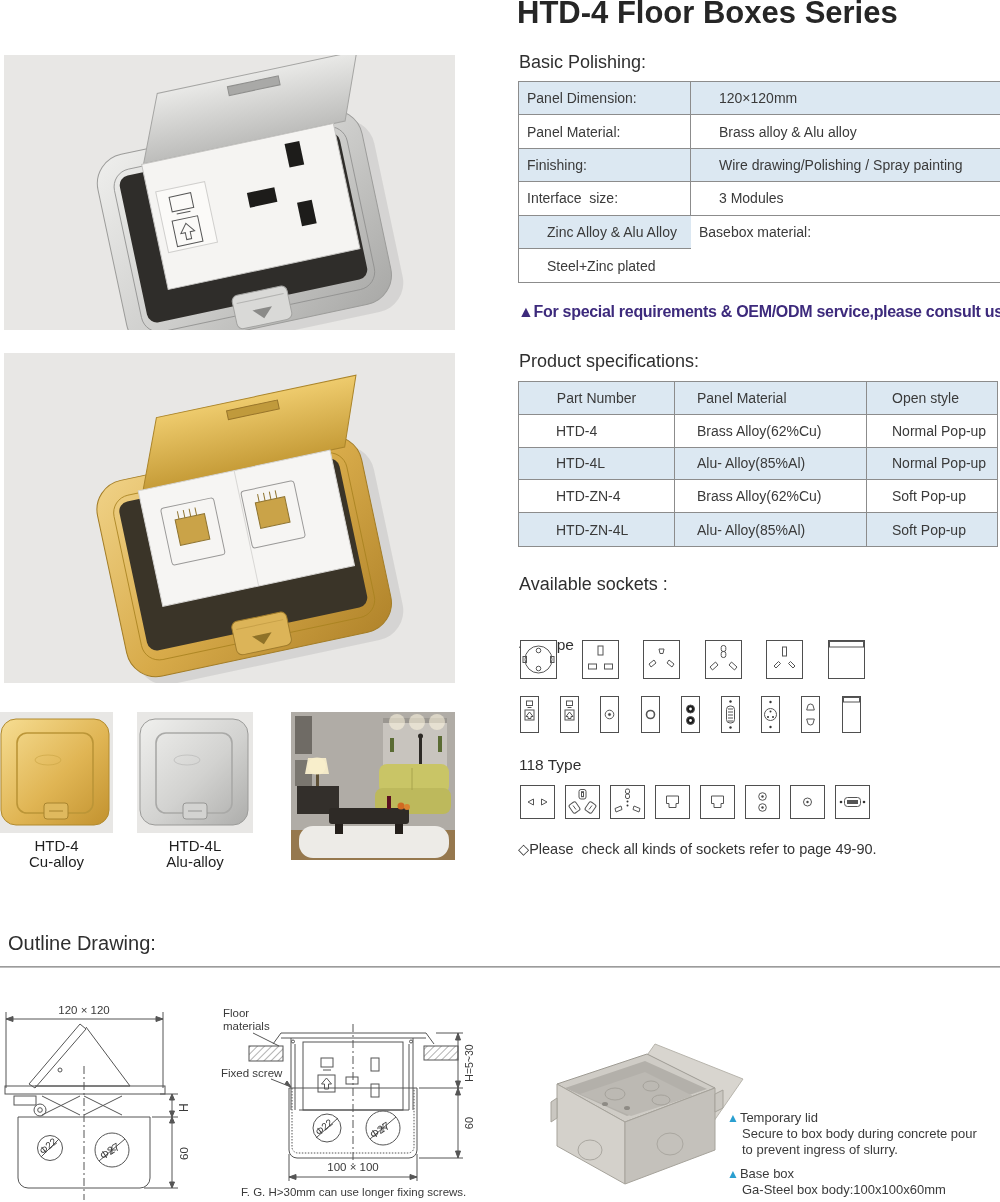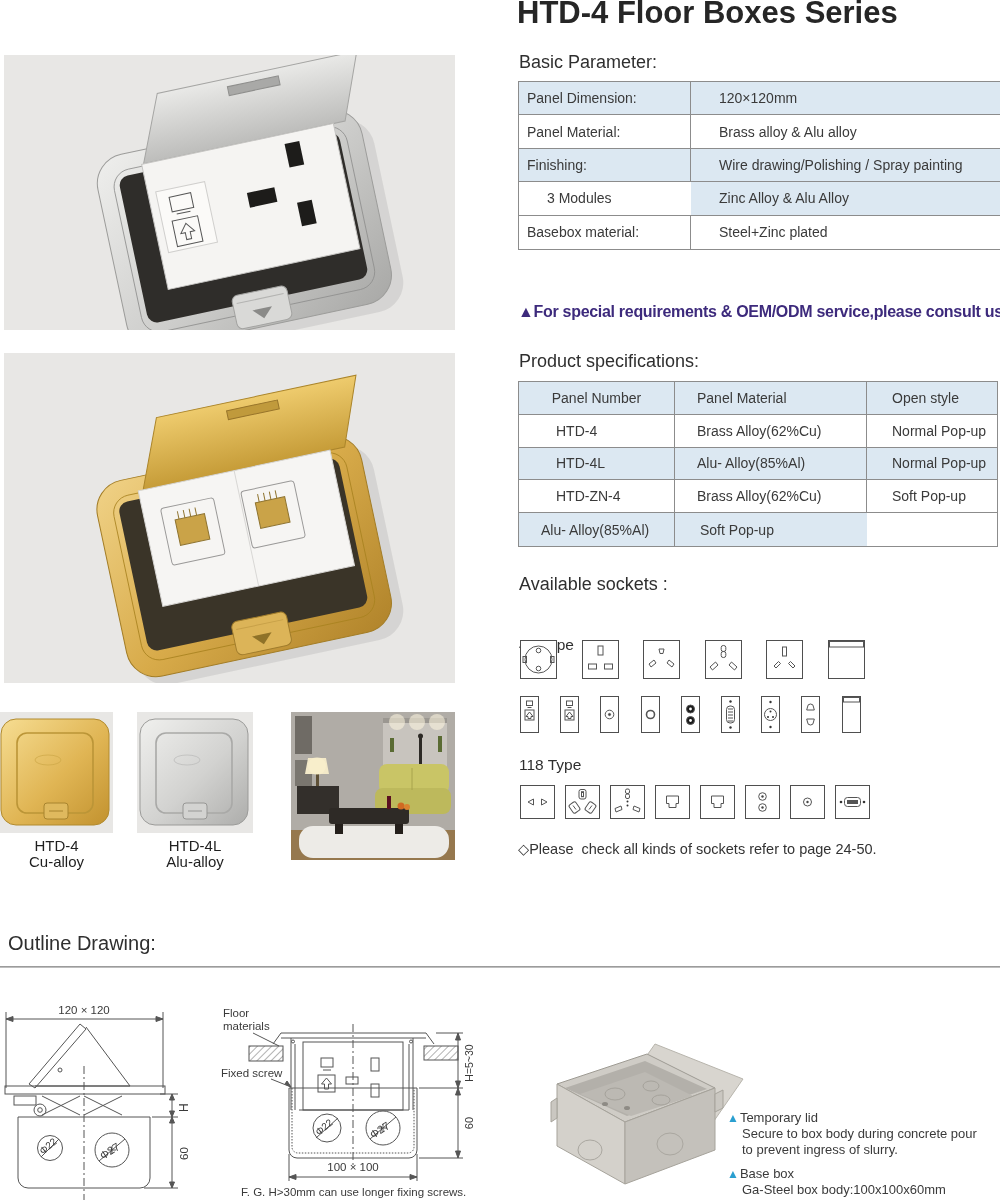--- a/index.html
+++ b/index.html
@@ -222,56 +222,58 @@
   <div class="abs thumb-label tl1">
     <div>HTD-4</div>
     <div>Cu-alloy</div>
   </div>
   <div class="abs thumb-label tl2">
     <div>HTD-4L</div>
     <div>Alu-alloy</div>
   </div>
 
   <div class="abs title">HTD-4 Floor Boxes Series</div>
-  <div class="abs sec-h h-basic">Basic Parameter:</div>
+  <div class="abs sec-h h-basic">Basic Polishing:</div>
 
   <div class="abs tbl tbl1">
     <div class="cell c-label row-blue">Panel Dimension:</div>
     <div class="cell c-value row-blue last-col">120×120mm</div>
     <div class="cell c-label">Panel Material:</div>
     <div class="cell c-value last-col">Brass alloy &amp; Alu alloy</div>
     <div class="cell c-label row-blue">Finishing:</div>
     <div class="cell c-value row-blue last-col">Wire drawing/Polishing / Spray painting</div>
+    <div class="cell c-label">Interface  size:</div>
     <div class="cell c-value last-col">3 Modules</div>
     <div class="cell c-value row-blue last-col">Zinc Alloy &amp; Alu Alloy</div>
     <div class="cell c-label last-row">Basebox material:</div>
     <div class="cell c-value last-col last-row">Steel+Zinc plated</div>
   </div>
 
   <div class="abs notice">▲For special requirements &amp; OEM/ODM service,please consult us.</div>
 
   <div class="abs sec-h h-spec">Product specifications:</div>
 
   <div class="abs tbl tbl2">
-    <div class="cell hc1 row-blue">Panel Number</div>
+    <div class="cell hc1 row-blue">Part Number</div>
     <div class="cell c2 row-blue">Panel Material</div>
     <div class="cell c3 row-blue last-col">Open style</div>
 
     <div class="cell bc1">HTD-4</div>
     <div class="cell c2">Brass Alloy(62%Cu)</div>
     <div class="cell c3 last-col">Normal Pop-up</div>
 
     <div class="cell bc1 row-blue">HTD-4L</div>
     <div class="cell c2 row-blue">Alu- Alloy(85%Al)</div>
     <div class="cell c3 row-blue last-col">Normal Pop-up</div>
 
     <div class="cell bc1">HTD-ZN-4</div>
     <div class="cell c2">Brass Alloy(62%Cu)</div>
     <div class="cell c3 last-col">Soft Pop-up</div>
 
+    <div class="cell bc1 row-blue last-row">HTD-ZN-4L</div>
     <div class="cell c2 row-blue last-row">Alu- Alloy(85%Al)</div>
     <div class="cell c3 row-blue last-col last-row">Soft Pop-up</div>
   </div>
 
   <div class="abs sec-h h-sock">Available sockets :</div>
   <div class="abs type-lbl lbl-45">45 Type</div>
 
   <div class="abs sockrow row45a">
     <div class="sock s-lg">
         <svg viewBox="0 0 35 37" class="draw">
@@ -445,21 +447,21 @@
     <div class="sock s-md">
         <svg viewBox="0 0 33 31" class="draw">
       <circle cx="5" cy="15.5" r="1.3" fill="#333" stroke="none"></circle>
           <circle cx="28" cy="15.5" r="1.3" fill="#333" stroke="none"></circle>
       <rect x="8.5" y="11" width="16" height="9" rx="3"></rect>
           <rect x="11" y="13.5" width="11" height="4" fill="#555" stroke="none"></rect>
         </svg>
       </div>
   </div>
 
-  <div class="abs sock-note">◇Please  check all kinds of sockets refer to page 24-50.</div>
+  <div class="abs sock-note">◇Please  check all kinds of sockets refer to page 49-90.</div>
 
   <div class="abs sec-h h-outline">Outline Drawing:</div>
   <div class="abs rule"></div>
 
   <svg class="abs svg-left" width="190" height="200" viewBox="0 0 190 200">
     <g class="draw">
       <line x1="4" y1="17" x2="161" y2="17"></line>
       <polygon points="4,17 11,14.5 11,19.5" fill="#555"></polygon>
         <polygon points="161,17 154,14.5 154,19.5" fill="#555"></polygon>
       <line x1="4" y1="10" x2="4" y2="86"></line>

